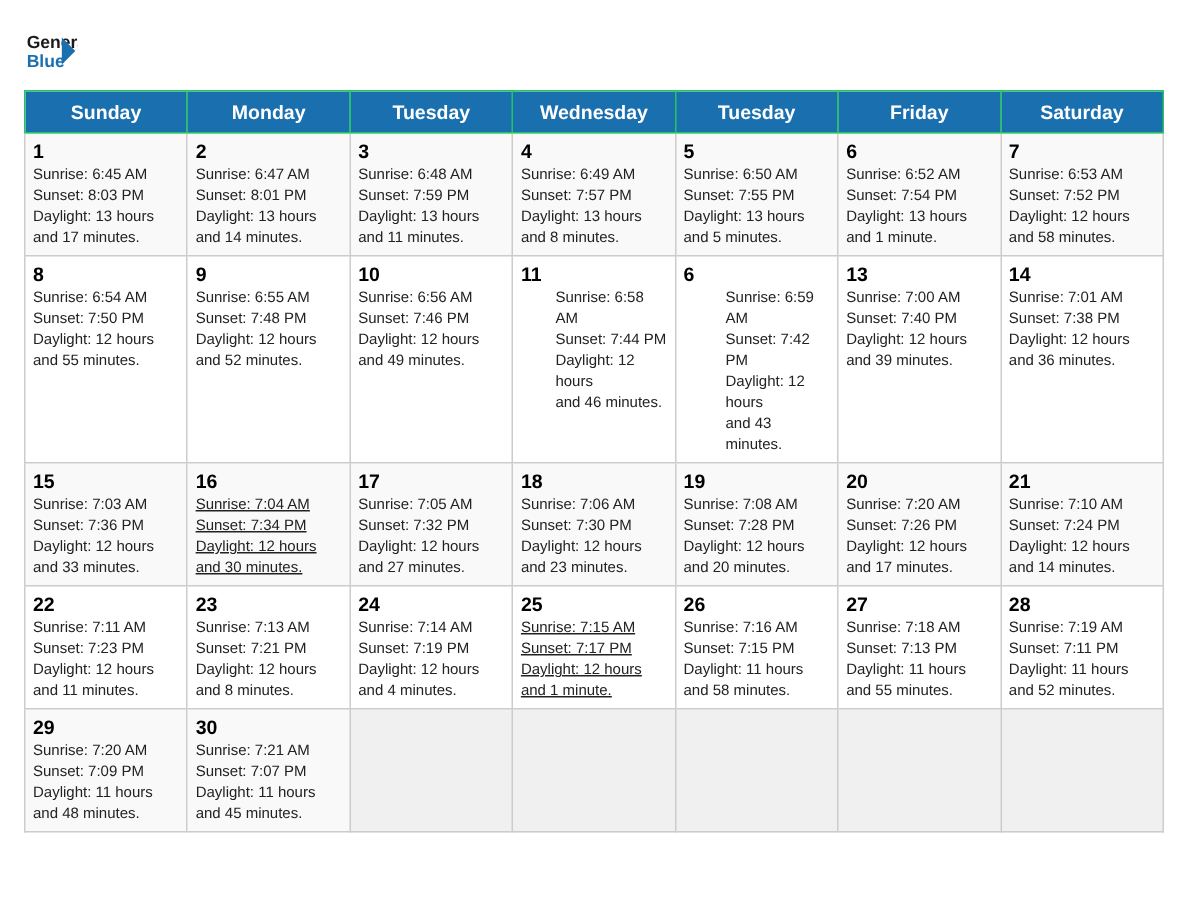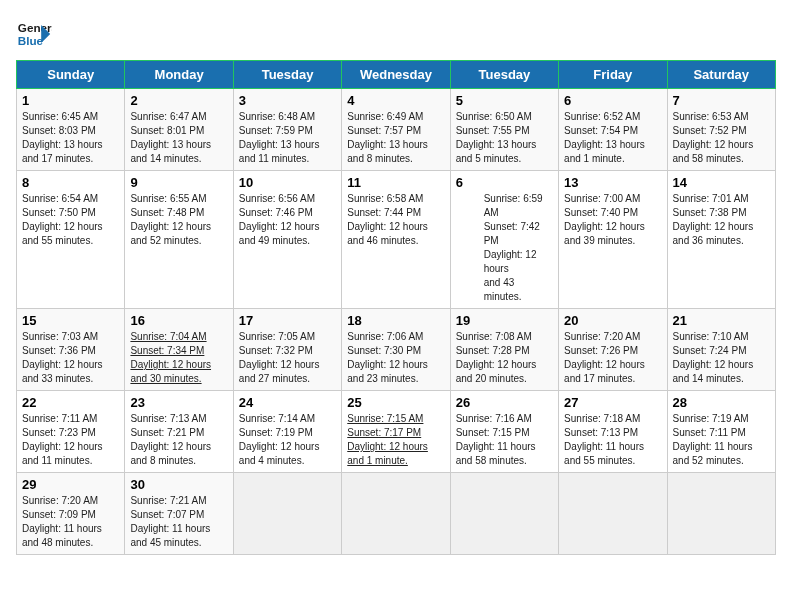--- a/index.html
+++ b/index.html
@@ -175,21 +175,21 @@
         </td>
         <td>
           <span class="day-num">10</span>
           <div class="day-info" style="white-space: pre-line;">Sunrise: 6:56 AM
 Sunset: 7:46 PM
 Daylight: 12 hours
 and 49 minutes.</div>
         </td>
         <td>
           <span class="day-num">11</span>
-          <div class="day-info" style="white-space: pre-line;">Sunrise: 6:58 AM
+          <div class="day-info" style="white-space: pre-line; margin-left: 23px;">Sunrise: 6:58 AM
 Sunset: 7:44 PM
 Daylight: 12 hours
 and 46 minutes.</div>
         </td>
         <td>
           <span class="day-num">6</span>
           <div class="day-info" style="white-space: pre-line; margin-left: 28px;">Sunrise: 6:59 AM
 Sunset: 7:42 PM
 Daylight: 12 hours
 and 43 minutes.</div>

